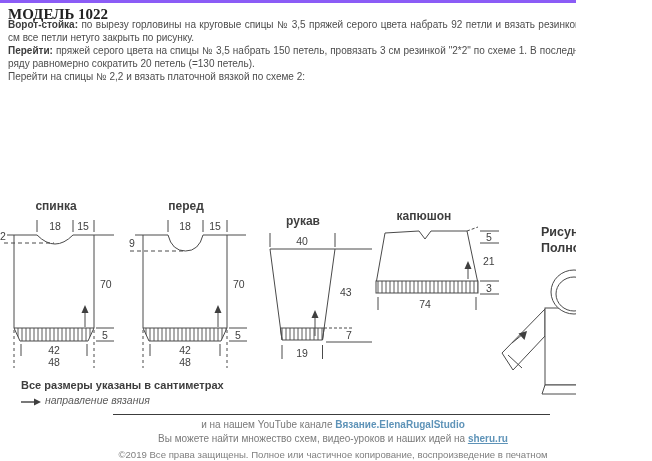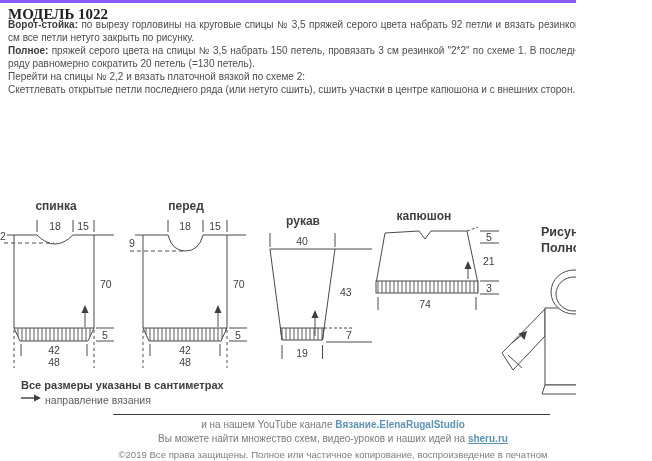--- a/index.html
+++ b/index.html
@@ -24,22 +24,22 @@
   .dg-dim{font-size:10.5px;}
   .figure-title{
     position:absolute;left:541px;top:221px;width:112px;
     font-weight:bold;font-size:12.5px;line-height:16px;color:#3a3a3a;
   }
   .legend-sizes{
     position:absolute;left:21px;top:376px;
     font-weight:bold;font-size:11px;color:#3d3d3d;
   }
   .legend-dir{
-    position:absolute;left:21px;top:391px;display:flex;align-items:flex-start;gap:4px;
-    font-size:10.5px;color:#5c5c5c;
+    position:absolute;left:21px;top:391px;display:flex;align-items:flex-end;gap:4px;
+    font-size:10.5px;color:#5c5c5c;font-style:italic;
   }
   .footer-divider{position:absolute;left:113px;top:411px;width:437px;height:1px;background:#3c3c3c;}
   .footer{
     position:absolute;left:113px;top:415px;width:440px;text-align:center;
     font-size:10px;line-height:13.5px;color:#7a7a7a;
   }
   .footer .link{color:#5e93b8;font-weight:bold;text-decoration:underline;cursor:pointer;}
   .footer .link2{color:#5e93b8;font-weight:bold;text-decoration:none;cursor:pointer;}
   .footer .copy{margin-top:4px;line-height:12px;font-size:9.6px;color:#808080;}
   .page-num{
@@ -59,23 +59,22 @@
     </pattern>
   </defs>
 </svg>
 
 <div class="page">
 
   <div class="doc-title">МОДЕЛЬ 1022</div>
 
   <div class="instructions">
     <div><span class="lead">Ворот-стойка:</span><span> по вырезу горловины на круговые спицы № 3,5 пряжей серого цвета набрать 92 петли и вязать резинкой "2*2". Через 6 см все петли нетуго закрыть по рисунку.</span></div>
-    <div><span class="lead">Полное:</span><span> пряжей серого цвета на спицы № 3,5 набрать 150 петель, провязать 3 см резинкой "2*2" по схеме 1. В последнем изнаночном ряду равномерно сократить 20 петель (=130 петель).</span></div>
+    <div><span class="lead">Перейти:</span><span> пряжей серого цвета на спицы № 3,5 набрать 150 петель, провязать 3 см резинкой "2*2" по схеме 1. В последнем изнаночном ряду равномерно сократить 20 петель (=130 петель).</span></div>
     <div><span>Перейти на спицы № 2,2 и вязать платочной вязкой по схеме 2:</span></div>
-    <div><span>Скеттлевать открытые петли последнего ряда (или нетуго сшить), сшить участки в центре капюшона и с внешних сторон.</span></div>
   </div>
 
   <svg class="diagram" style="left:0;top:194px" width="118" height="182" viewBox="0 0 118 182">
     <g stroke="#4a4a4a" stroke-width="1" fill="none">
       <path d="M37 23 V35 M73 23 V35 M94 23 V35"></path>
       <path d="M14 38 H37 M73 38 H114"></path>
       <path d="M7 38 H14"></path>
       <path d="M4 46 H54" stroke-dasharray="4 3"></path>
       <path d="M37 38 Q46 47 55 47 Q64 47 73 38"></path>
       <path d="M14 38 V131 M94 38 V131"></path>

